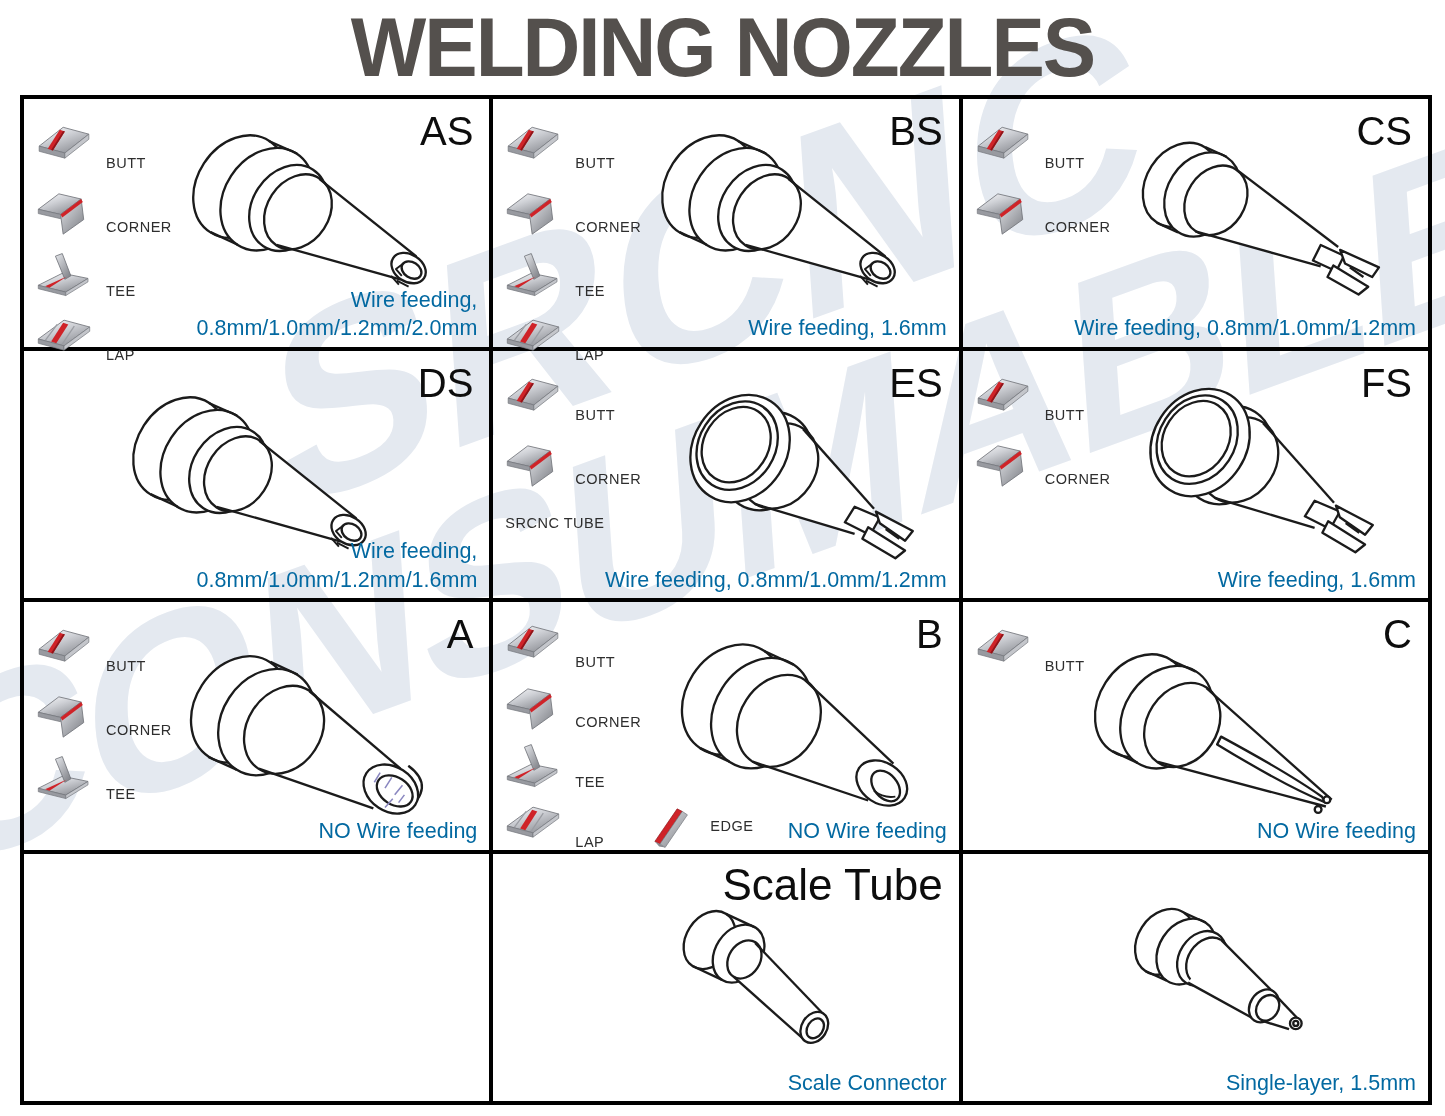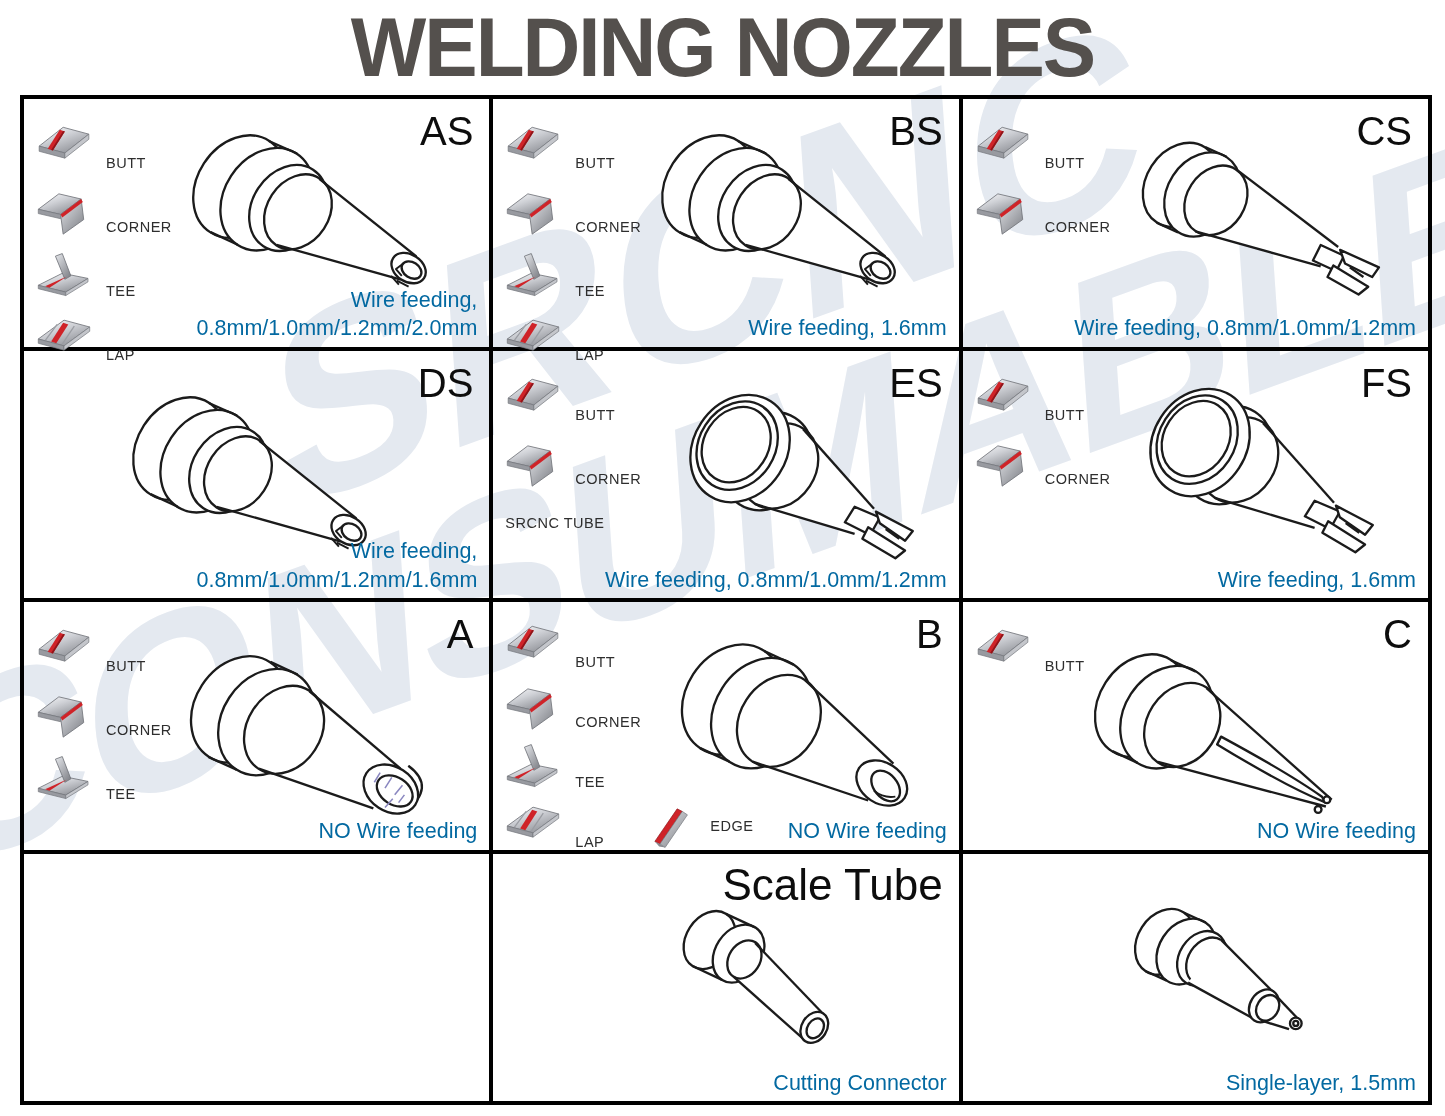--- a/index.html
+++ b/index.html
@@ -457,21 +457,21 @@
     <div class="spec">NO Wire feeding</div>
   </div>
 
   <div class="cell"></div>
 
   <div class="cell">
     <div class="code big">Scale Tube</div>
     <svg class="nozzle" style="left:100px;top:20px" viewBox="0 0 340 240">
         <use href="#nz-tube"></use>
       </svg>
-    <div class="spec">Cutting Connector</div>
+    <div class="spec">Scale Connector</div>
   </div>
 
   <div class="cell">
     <svg class="nozzle" style="left:95px;top:16px" viewBox="0 0 340 240">
         <use href="#nz-cuttip"></use>
       </svg>
     <div class="spec">Single-layer, 1.5mm</div>
   </div>
 
 </div>

